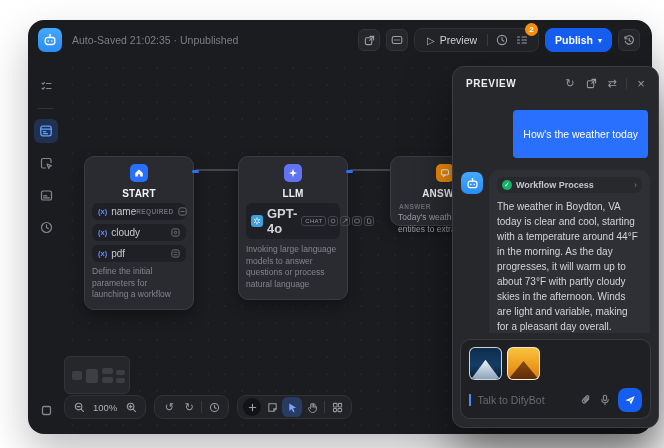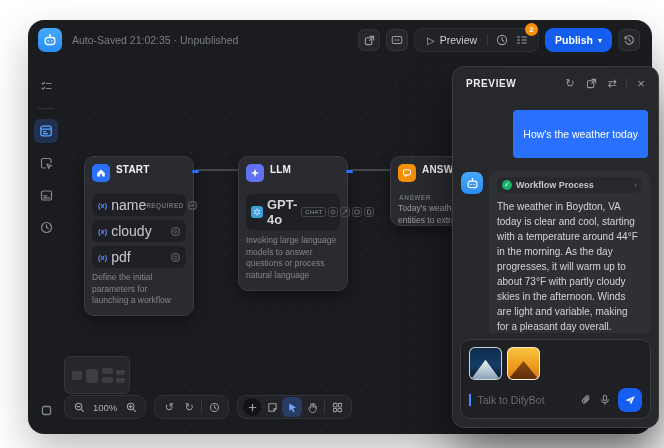--- a/index.html
+++ b/index.html
@@ -31,26 +31,26 @@
   .side-ic.active { background:rgba(53,122,255,.22); color:#5aa4ff; }
   .side-div { width:16px; height:1px; background:#32333a; margin:2px 0 10px 0; }
   .side-bottom { position:absolute; bottom:12px; left:0; width:36px; display:flex; justify-content:center; }
 
   
   .canvas { position:absolute; left:36px; top:40px; right:0; bottom:0;
     background-image:radial-gradient(rgba(255,255,255,.045) 1px, transparent 1px); background-size:17px 17px; }
 
   
   .node { position:absolute; width:110px; background:#2a2b30; border:1px solid #3b3c42; border-radius:10px; padding:7px 7px 8px 7px; box-shadow:0 6px 14px rgba(0,0,0,.35); cursor:pointer; }
-  .node-head { display:flex; align-items:flex-start; gap:6px; margin-bottom:12px; }
+  .node-head { display:flex; align-items:center; gap:6px; margin-bottom:4px;flex-direction:column; }
   .node-ic { width:18px; height:18px; border-radius:5px; display:flex; align-items:center; justify-content:center; flex:0 0 auto; }
   .node-title { font-size:10px; font-weight:700; color:#f2f3f5; letter-spacing:.2px; }
   .frow { display:flex; align-items:center; background:#1f2025; border-radius:6px; padding:3px 6px; margin-bottom:4px; }
   .varg { color:#5e8dff; font-size:7.5px; font-weight:700; margin-right:4px; }
-  .fname { font-size:14px; color:#c7c8ce; }
+  .fname { font-size:10px; color:#c7c8ce; }
   .ftag { margin-left:auto; font-size:6.5px; color:#6c6e75; letter-spacing:.4px; font-weight:600; }
   .ficon { margin-left:4px; color:#6c6e75; display:flex; }
   .frow.noTag .ficon { margin-left:auto; }
   .ndesc { font-size:8.5px; color:#83858c; line-height:1.38; margin-top:3px; }
   .model-row { display:flex; align-items:center; gap:4px; background:#1f2025; border-radius:6px; padding:3px 5px; margin-bottom:5px; }
   .model-ic { width:12px; height:12px; border-radius:3px; background:#3f9fdb; display:flex; align-items:center; justify-content:center; flex:0 0 auto; }
   .model-name { font-size:13px; color:#d4d5da; font-weight:600; }
   .caps { margin-left:auto; display:flex; align-items:center; gap:2px; }
   .cap-badge { font-size:6px; color:#9597a0; border:1px solid #45464d; border-radius:3px; padding:1px 3px; letter-spacing:.3px; }
   .cap-ic { width:10px; height:10px; border:1px solid #45464d; border-radius:3px; display:flex; align-items:center; justify-content:center; color:#85878e; }

